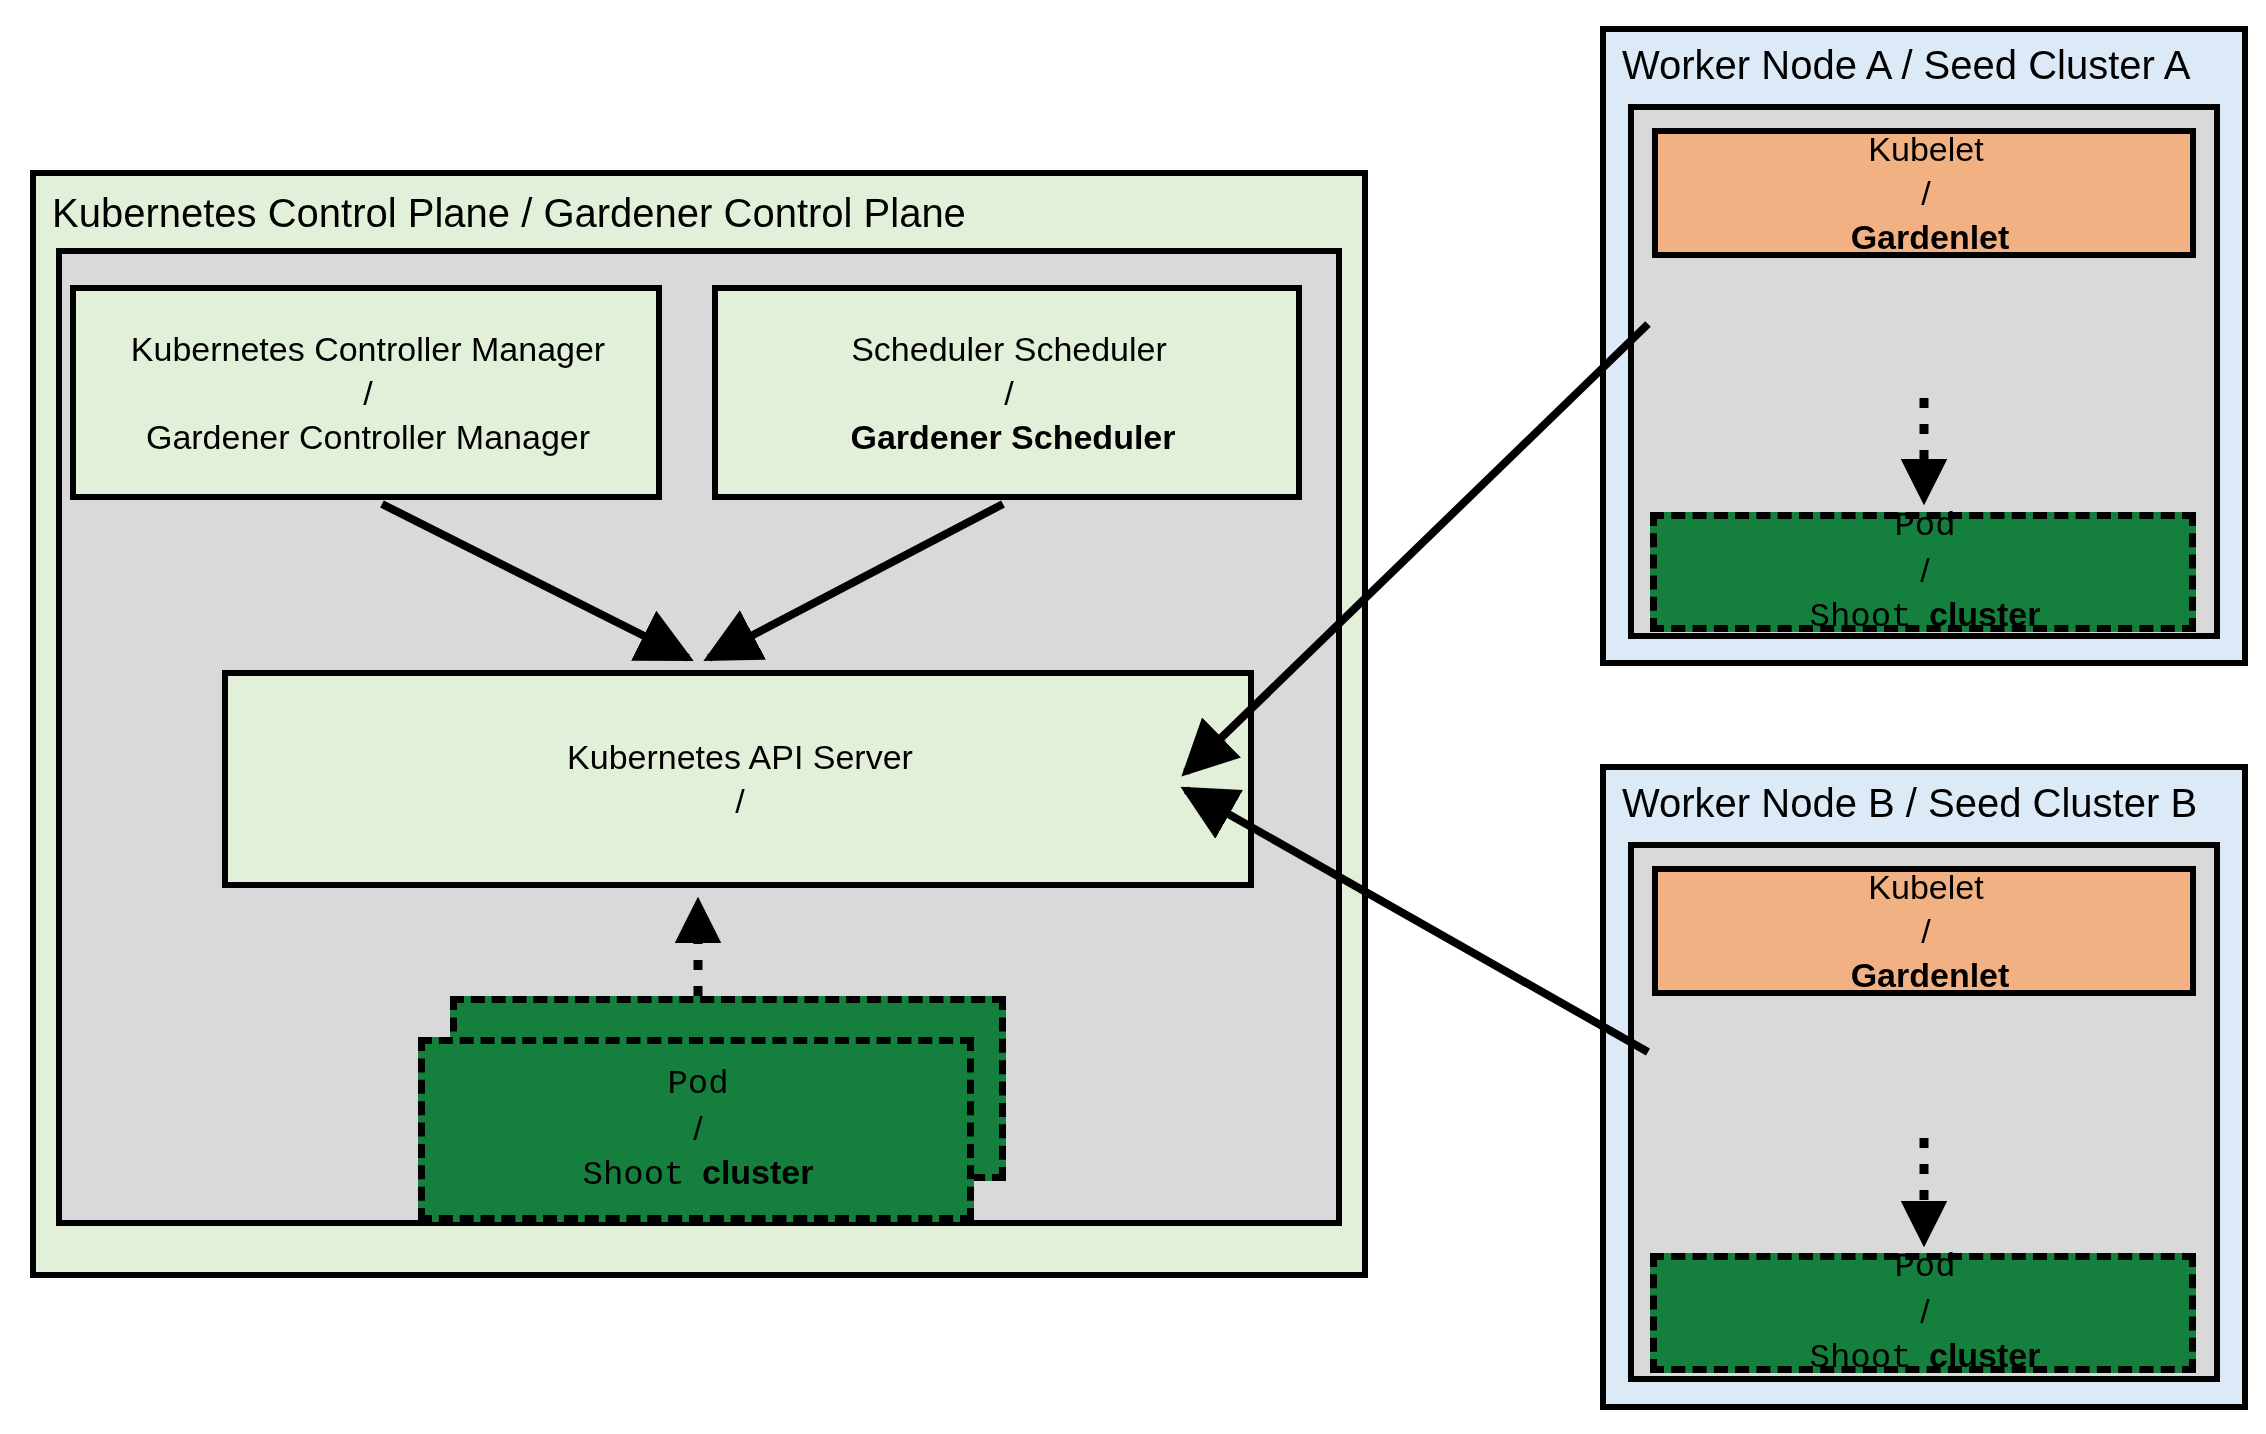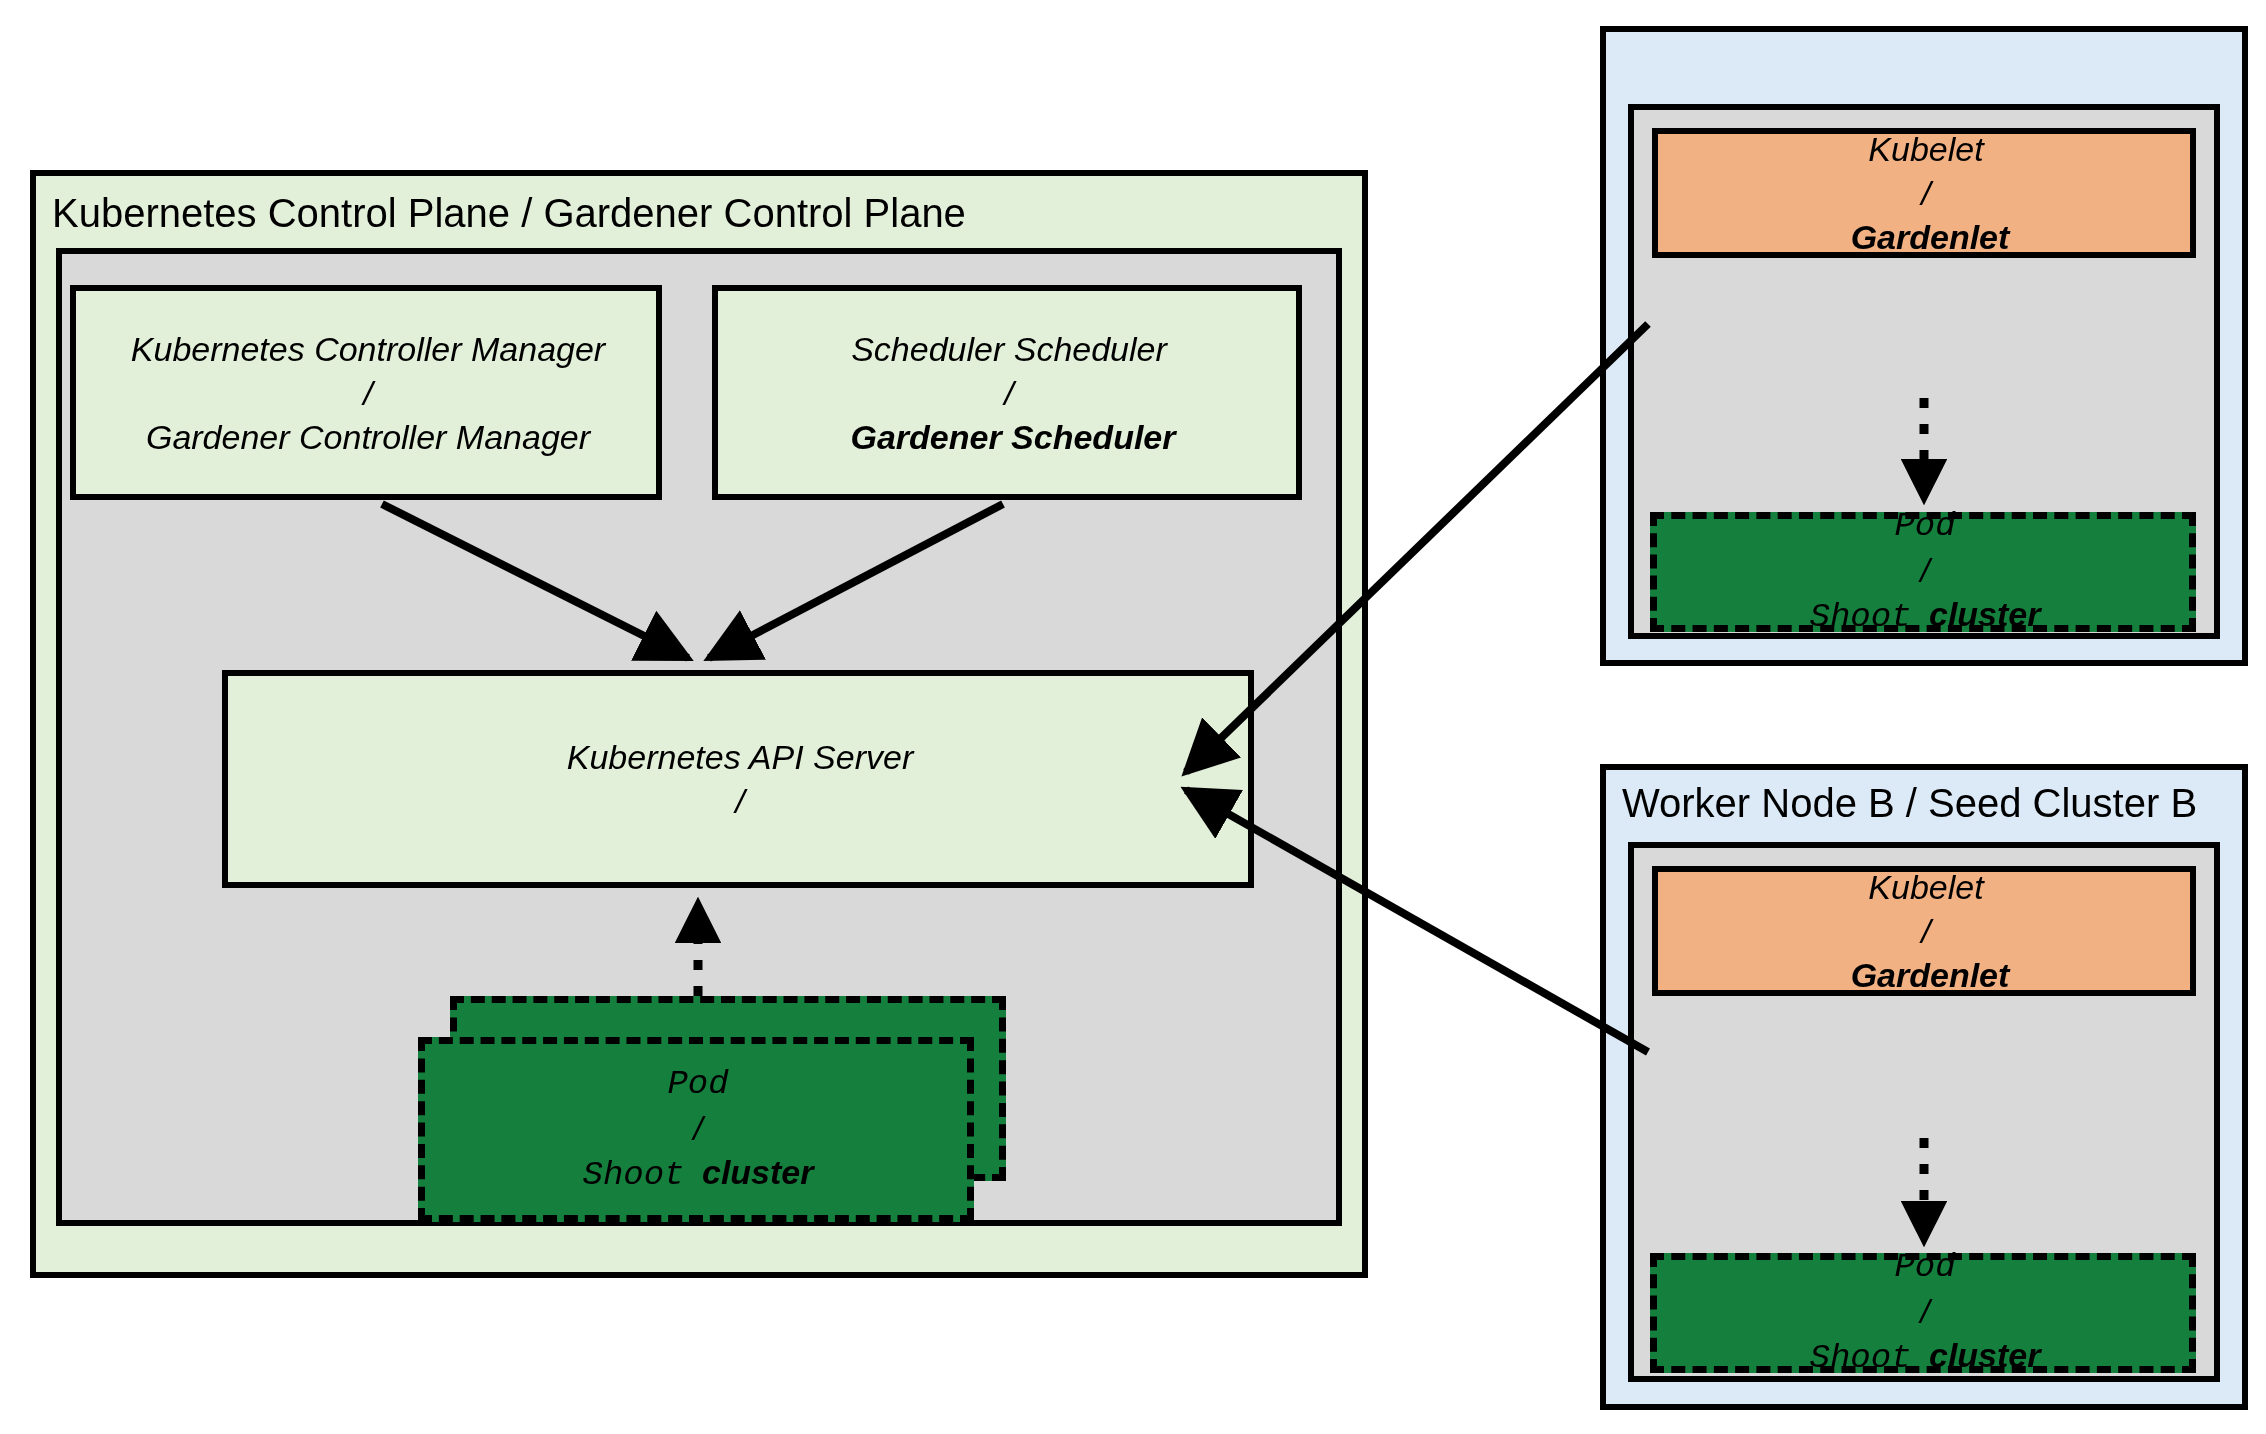--- a/index.html
+++ b/index.html
@@ -16,21 +16,21 @@
   .fill-gray{background:#d9d9d9;}
   .fill-blue{background:#dce9f7;}
   .fill-orange{background:#f2b183;}
   .fill-peach{background:#15803d;}
 
   
   .title{position:absolute;font-size:40px;line-height:1.05;white-space:nowrap;}
   .lbl{font-size:34px;line-height:1.30;text-align:center;}
   .lbl .b{font-weight:bold;padding-left:8px;}
   .mono{font-family:"Liberation Mono","DejaVu Sans Mono",monospace;}
-  .mid{position:absolute;top:50%;left:4px;right:0;transform:translateY(-50%);font-style:italic;}
+  .mid{position:absolute;top:50%;left:4px;right:0;transform:translateY(-50%);}
 
   
   #arrows{position:absolute;left:0;top:0;width:2266px;height:1434px;
           pointer-events:none;}
 </style>
 </head>
 <body>
 
 <div id="stage">
 
@@ -68,20 +68,21 @@
   <div class="box dashed fill-peach" style="left:418px;top:1037px;width:556px;height:185px;">
     <div class="lbl mid">
       <div class="mono">Pod</div>
       <div>/</div>
       <div><span class="mono">Shoot</span><span>&nbsp;</span><span class="b">cluster</span></div>
     </div>
   </div>
 
   <div class="box solid fill-blue" style="left:1600px;top:26px;width:648px;height:640px;"></div>
 
+  <div class="title" style="left:1622px;top:44px;">Worker Node A / Seed Cluster A</div>
 
   <div class="box solid fill-gray" style="left:1628px;top:104px;width:592px;height:535px;"></div>
 
   <div class="box solid fill-orange" style="left:1652px;top:128px;width:544px;height:130px;">
     <div class="lbl mid">
       <div>Kubelet</div>
       <div>/</div>
       <div class="b">Gardenlet</div>
     </div>
   </div>

